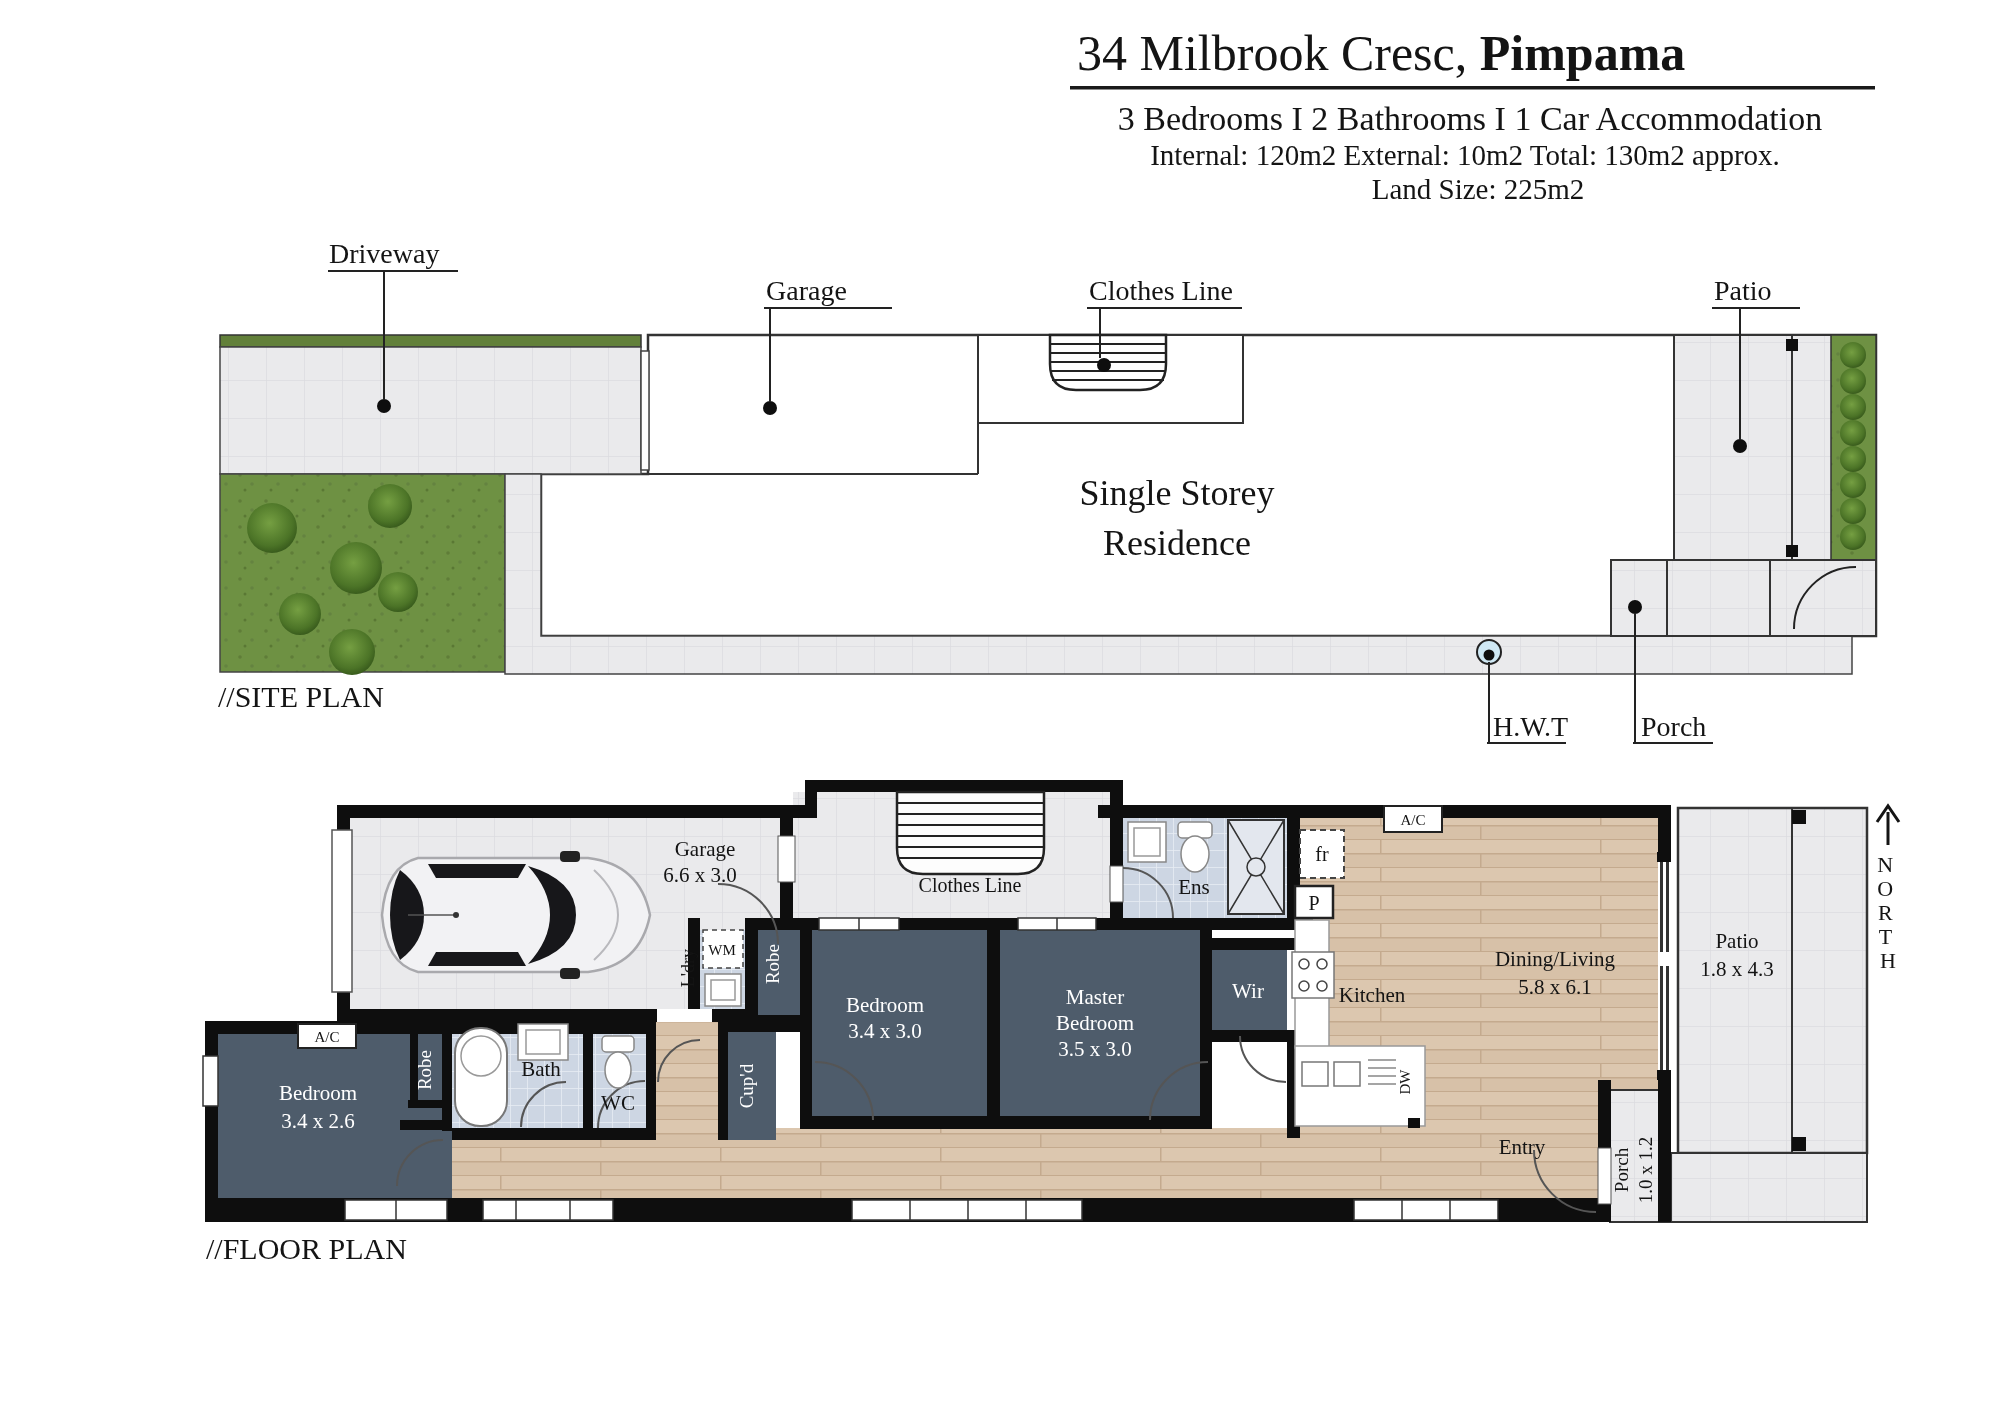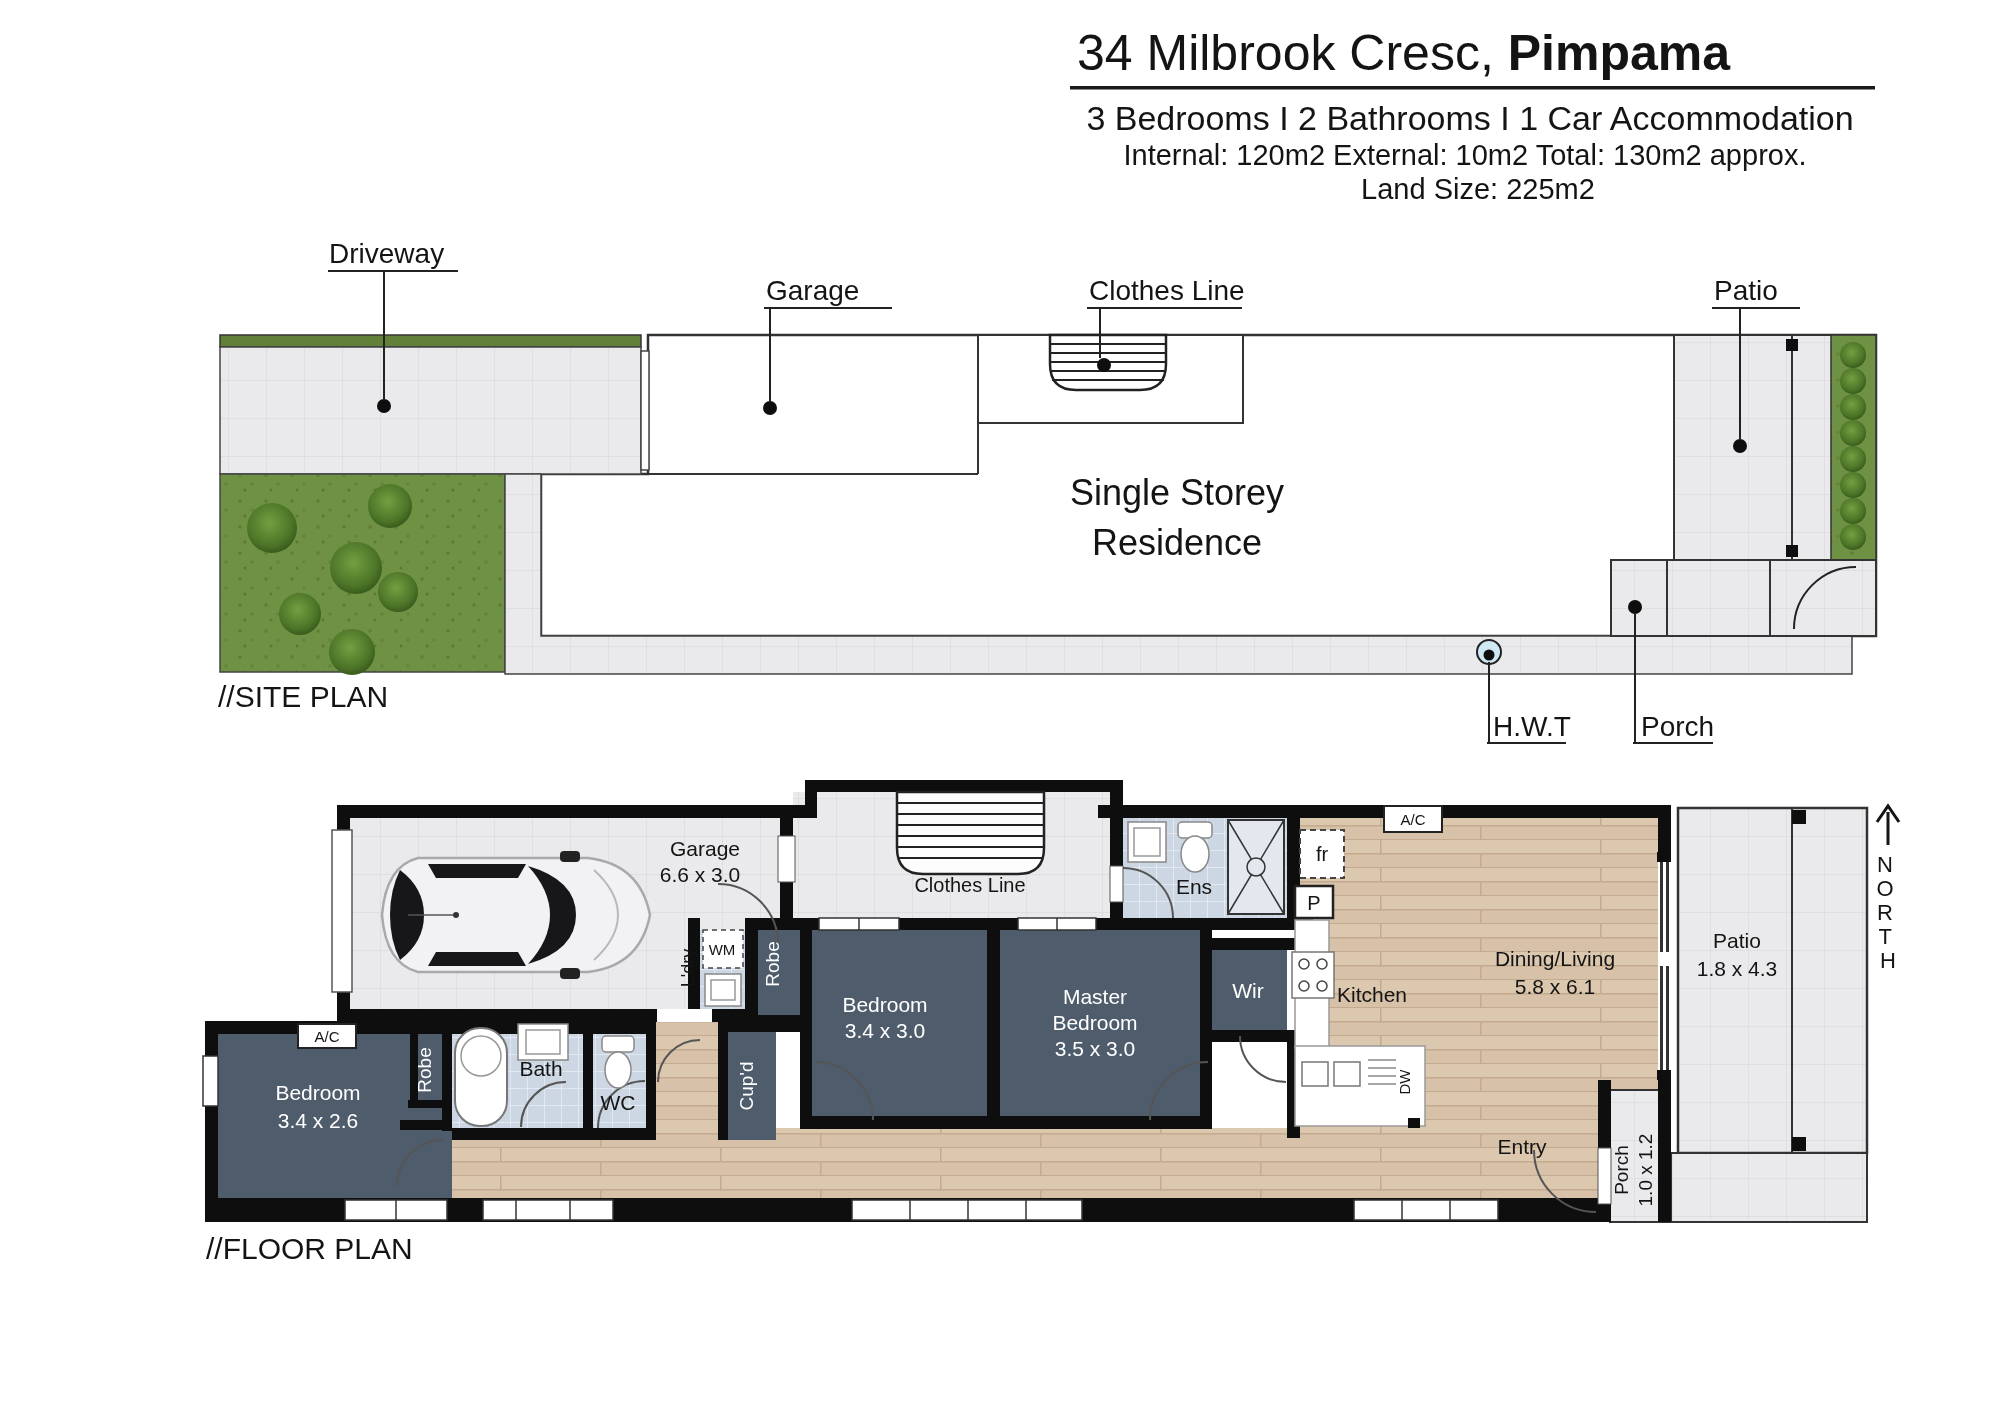--- a/index.html
+++ b/index.html
@@ -1,17 +1,17 @@
 <!DOCTYPE html>
 <html><head>
 <meta charset="utf-8">
 <style>
   html,body{margin:0;padding:0;background:#ffffff;}
   .page{position:relative;width:2000px;height:1414px;background:#fff;overflow:hidden;
-        font-family:Liberation Sans, sans-serif;}
+        font-family:Liberation Serif, serif;}
   svg{position:absolute;left:0;top:0;}
   text{fill:#141414;}
   .lbl{font-size:28px;}
   .room-b{fill:#ffffff;font-size:21px;}
   .room-d{font-size:21px;}
   .vert{fill:#ffffff;font-size:19px;}
 </style>
 </head>
 <body>
 

